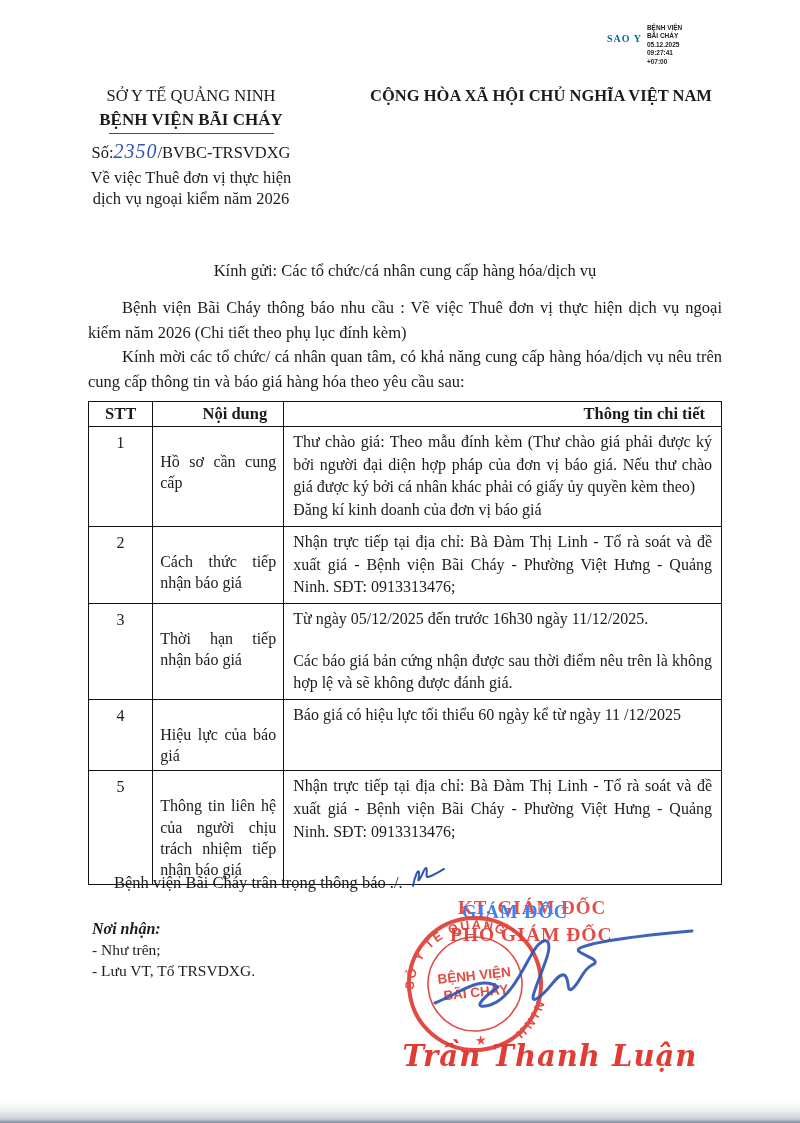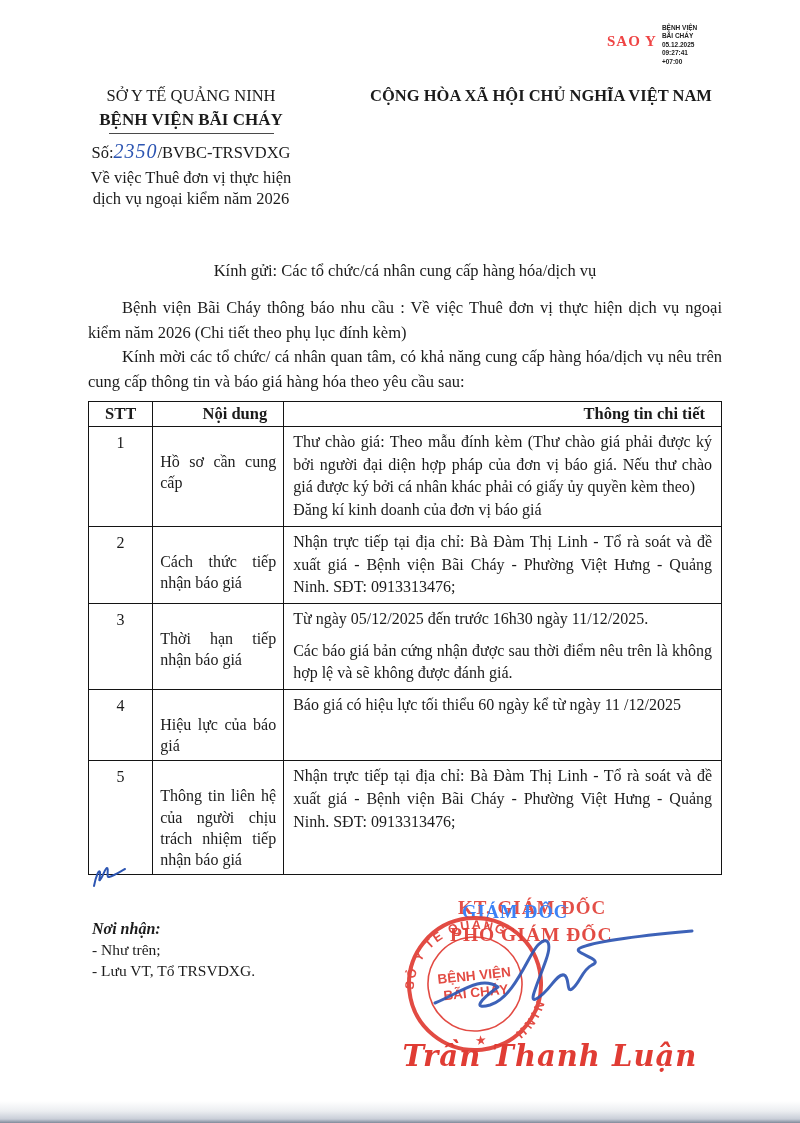--- a/index.html
+++ b/index.html
@@ -11,21 +11,21 @@
   }
   
   .page::after{
     content:""; position:absolute; left:0; right:0; bottom:0; height:22px;
     background:linear-gradient(to bottom, rgba(236,238,241,0), #eceef1 45%, #c9ced8 82%, #808a9a 100%);
     pointer-events:none;
   }
 
   
   .saoy { position:absolute; top:24px; left:607px; display:flex; gap:5px; align-items:flex-start; }
-  .saoy-label { font-weight:bold; font-size:15px; letter-spacing:1px; color:#ef4444; padding-top:9px; }
+  .saoy-label { font-weight:bold; font-size:10px; letter-spacing:1px; color:#0369a1; padding-top:9px; }
   .saoy-meta { font-size:6.5px; line-height:1.3; color:#222; font-weight:bold; font-family:"Liberation Sans", sans-serif; }
 
   
   .hdr { position:absolute; top:86px; left:66px; width:676px; display:flex; }
   .hdr-left { width:250px; text-align:center; font-size:16.5px; line-height:1.25; }
   .hdr-left .org { font-weight:bold; font-size:17px; margin-top:2px; }
   .hdr-left .org-underline { width:165px; border-top:1.6px solid #4a4a4a; margin:3px auto 5px auto; }
   .hdr-left .doc-number { font-size:16.5px; }
   .hand-ink { color:var(--ink,#2c55b2); font-style:italic; font-size:20px; letter-spacing:1px; }
   .hdr-left .subject { width:206px; margin:3px auto 0 auto; line-height:1.3; }
@@ -40,21 +40,21 @@
   .salutation { text-align:center; margin-bottom:13px; }
   .body-text p.para { text-align:justify; text-indent:34px; }
 
   
   table.quote { position:absolute; top:401px; left:88px; width:634px; border-collapse:collapse; font-size:16px; }
   table.quote th, table.quote td { border:1.6px solid #141414; vertical-align:top; }
   table.quote th { font-weight:bold; text-align:right; padding:2px 16px; font-size:16.5px; }
   td.stt { width:39px; text-align:center; padding-top:7px; }
   td.nd  { width:131px; text-align:justify; padding:24px 7px 4px 7px; line-height:1.32; }
   td.ct  { text-align:justify; padding:4px 9px 4px 9px; line-height:1.42; }
-  td.ct p.gap { margin-top:9px; }
+  td.ct p.gap { margin-top:19px; }
 
   
   .closing { position:absolute; top:864px; left:88px; width:634px; font-size:16.5px; }
   .closing .txt { text-indent:26px; display:inline-block; }
   .closing svg { vertical-align:-2px; margin-left:1px; }
 
   
   .recipients { position:absolute; top:918px; left:92px; font-size:15.5px; line-height:1.35; }
   .recipients .title { font-weight:bold; font-style:italic; font-size:16px; }
 
@@ -148,20 +148,21 @@
       <td class="stt">5</td>
       <td class="nd">Thông tin liên hệ của người chịu trách nhiệm tiếp nhận báo giá</td>
       <td class="ct">
         <p>Nhận trực tiếp tại địa chỉ: Bà Đàm Thị Linh - Tổ rà soát và đề xuất giá - Bệnh viện Bãi Cháy - Phường Việt Hưng - Quảng Ninh. SĐT: 0913313476;</p>
       </td>
     </tr>
   </tbody>
     </table>
 
   <div class="closing">
+    <span class="txt">Bệnh viện Bãi Cháy trân trọng thông báo ./.</span>
     <svg width="38" height="26" viewBox="0 0 38 26">
       <path d="M5,22 C7,12 10,5 11,8 C12,11 9,18 11,16 C14,13 16,4 18,4 C20,4 17,14 20,13 C26,11 32,7 36,5" fill="none" stroke="#2c55b2" stroke-width="2" stroke-linecap="round"></path>
     </svg>
   </div>
 
   <div class="recipients">
     <div class="title">Nơi nhận:</div>
     <div>- Như trên;</div>
     <div>- Lưu VT, Tổ TRSVDXG.</div>
   </div>

